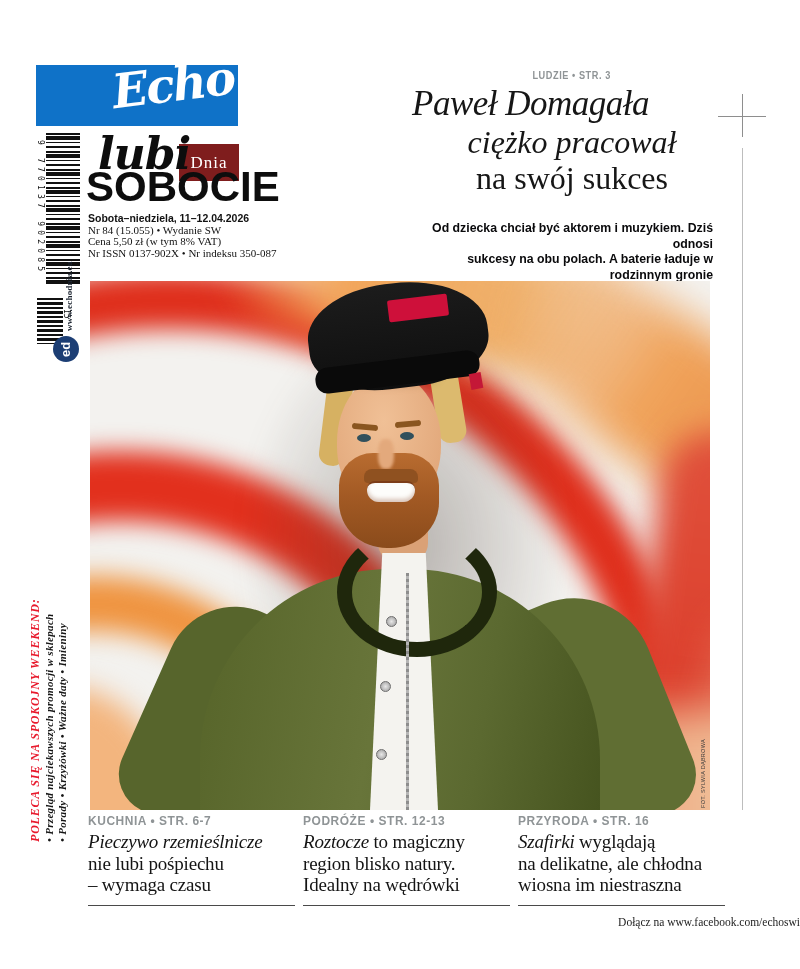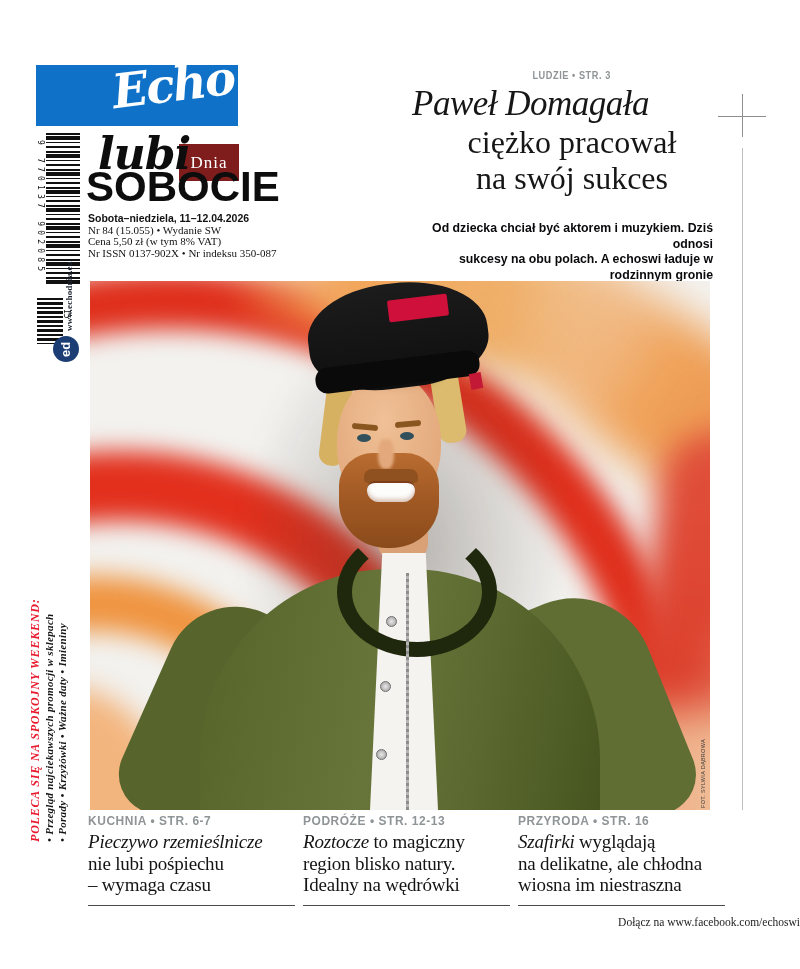--- a/index.html
+++ b/index.html
@@ -34,21 +34,21 @@
   #dateblock .dn{font-size:11px;}
 
   
   .kicker{font-family:"Liberation Sans",sans-serif;font-weight:bold;font-size:10px;
     color:#8f9496;letter-spacing:0.6px;}
   .squeeze{display:inline-block;transform:scaleX(0.92);transform-origin:left center;}
   #lead-kicker{left:412px;top:70px;width:320px;text-align:center;}
   #lead-kicker .squeeze{transform-origin:center;}
   #lead-h1{left:412px;top:84px;width:320px;text-align:left;font-style:italic;
     font-size:35px;color:#161616;letter-spacing:-0.5px;}
-  #lead-h2{left:412px;top:124px;width:320px;text-align:center;font-size:32px;color:#161616;}
+  #lead-h2{left:412px;top:124px;width:320px;text-align:center;font-size:32px;color:#161616;font-style:italic;}
   #lead-h3{left:412px;top:160px;width:320px;text-align:center;font-size:32px;color:#161616;}
   #standfirst{left:415px;top:221px;width:298px;text-align:right;
     font-family:"Liberation Sans",sans-serif;font-weight:bold;font-size:12.3px;
     line-height:15.5px;color:#0a0a0c;}
 
   
   #mark-h{left:718px;top:116px;width:48px;height:1px;background:#8e8e8e;}
   #mark-v{left:742px;top:94px;width:1px;height:43px;background:#8e8e8e;}
   #hairline{left:742px;top:148px;width:1px;height:662px;background:#bdbdbd;}
 
@@ -168,21 +168,21 @@
     <div class="dn">Cena 5,50 zł (w tym 8% VAT)</div>
     <div class="dn">Nr ISSN 0137-902X • Nr indeksu 350-087</div>
   </div>
 
   <div id="lead-kicker" class="abs kicker"><span class="squeeze">LUDZIE • STR. 3</span></div>
   <div id="lead-h1" class="abs">Paweł Domagała</div>
   <div id="lead-h2" class="abs">ciężko pracował</div>
   <div id="lead-h3" class="abs">na swój sukces</div>
   <div id="standfirst" class="abs">
     <div>Od dziecka chciał być aktorem i muzykiem. Dziś odnosi</div>
-    <div>sukcesy na obu polach. A echoswi ładuje w rodzinnym gronie</div>
+    <div>sukcesy na obu polach. A baterie ładuje w rodzinnym gronie</div>
   </div>
 
   <div id="mark-h" class="abs"></div>
   <div id="mark-v" class="abs"></div>
   <div id="hairline" class="abs"></div>
 
   <span id="promo-red" class="abs vrot-ccw">POLECA SIĘ NA SPOKOJNY WEEKEND:</span>
   <span id="promo-b1" class="abs vrot-ccw">• Przegląd najciekawszych promocji w sklepach</span>
   <span id="promo-b2" class="abs vrot-ccw">• Porady • Krzyżówki • Ważne daty • Imieniny</span>
   <span id="website" class="abs vrot-ccw">www.echodnia.eu</span>

